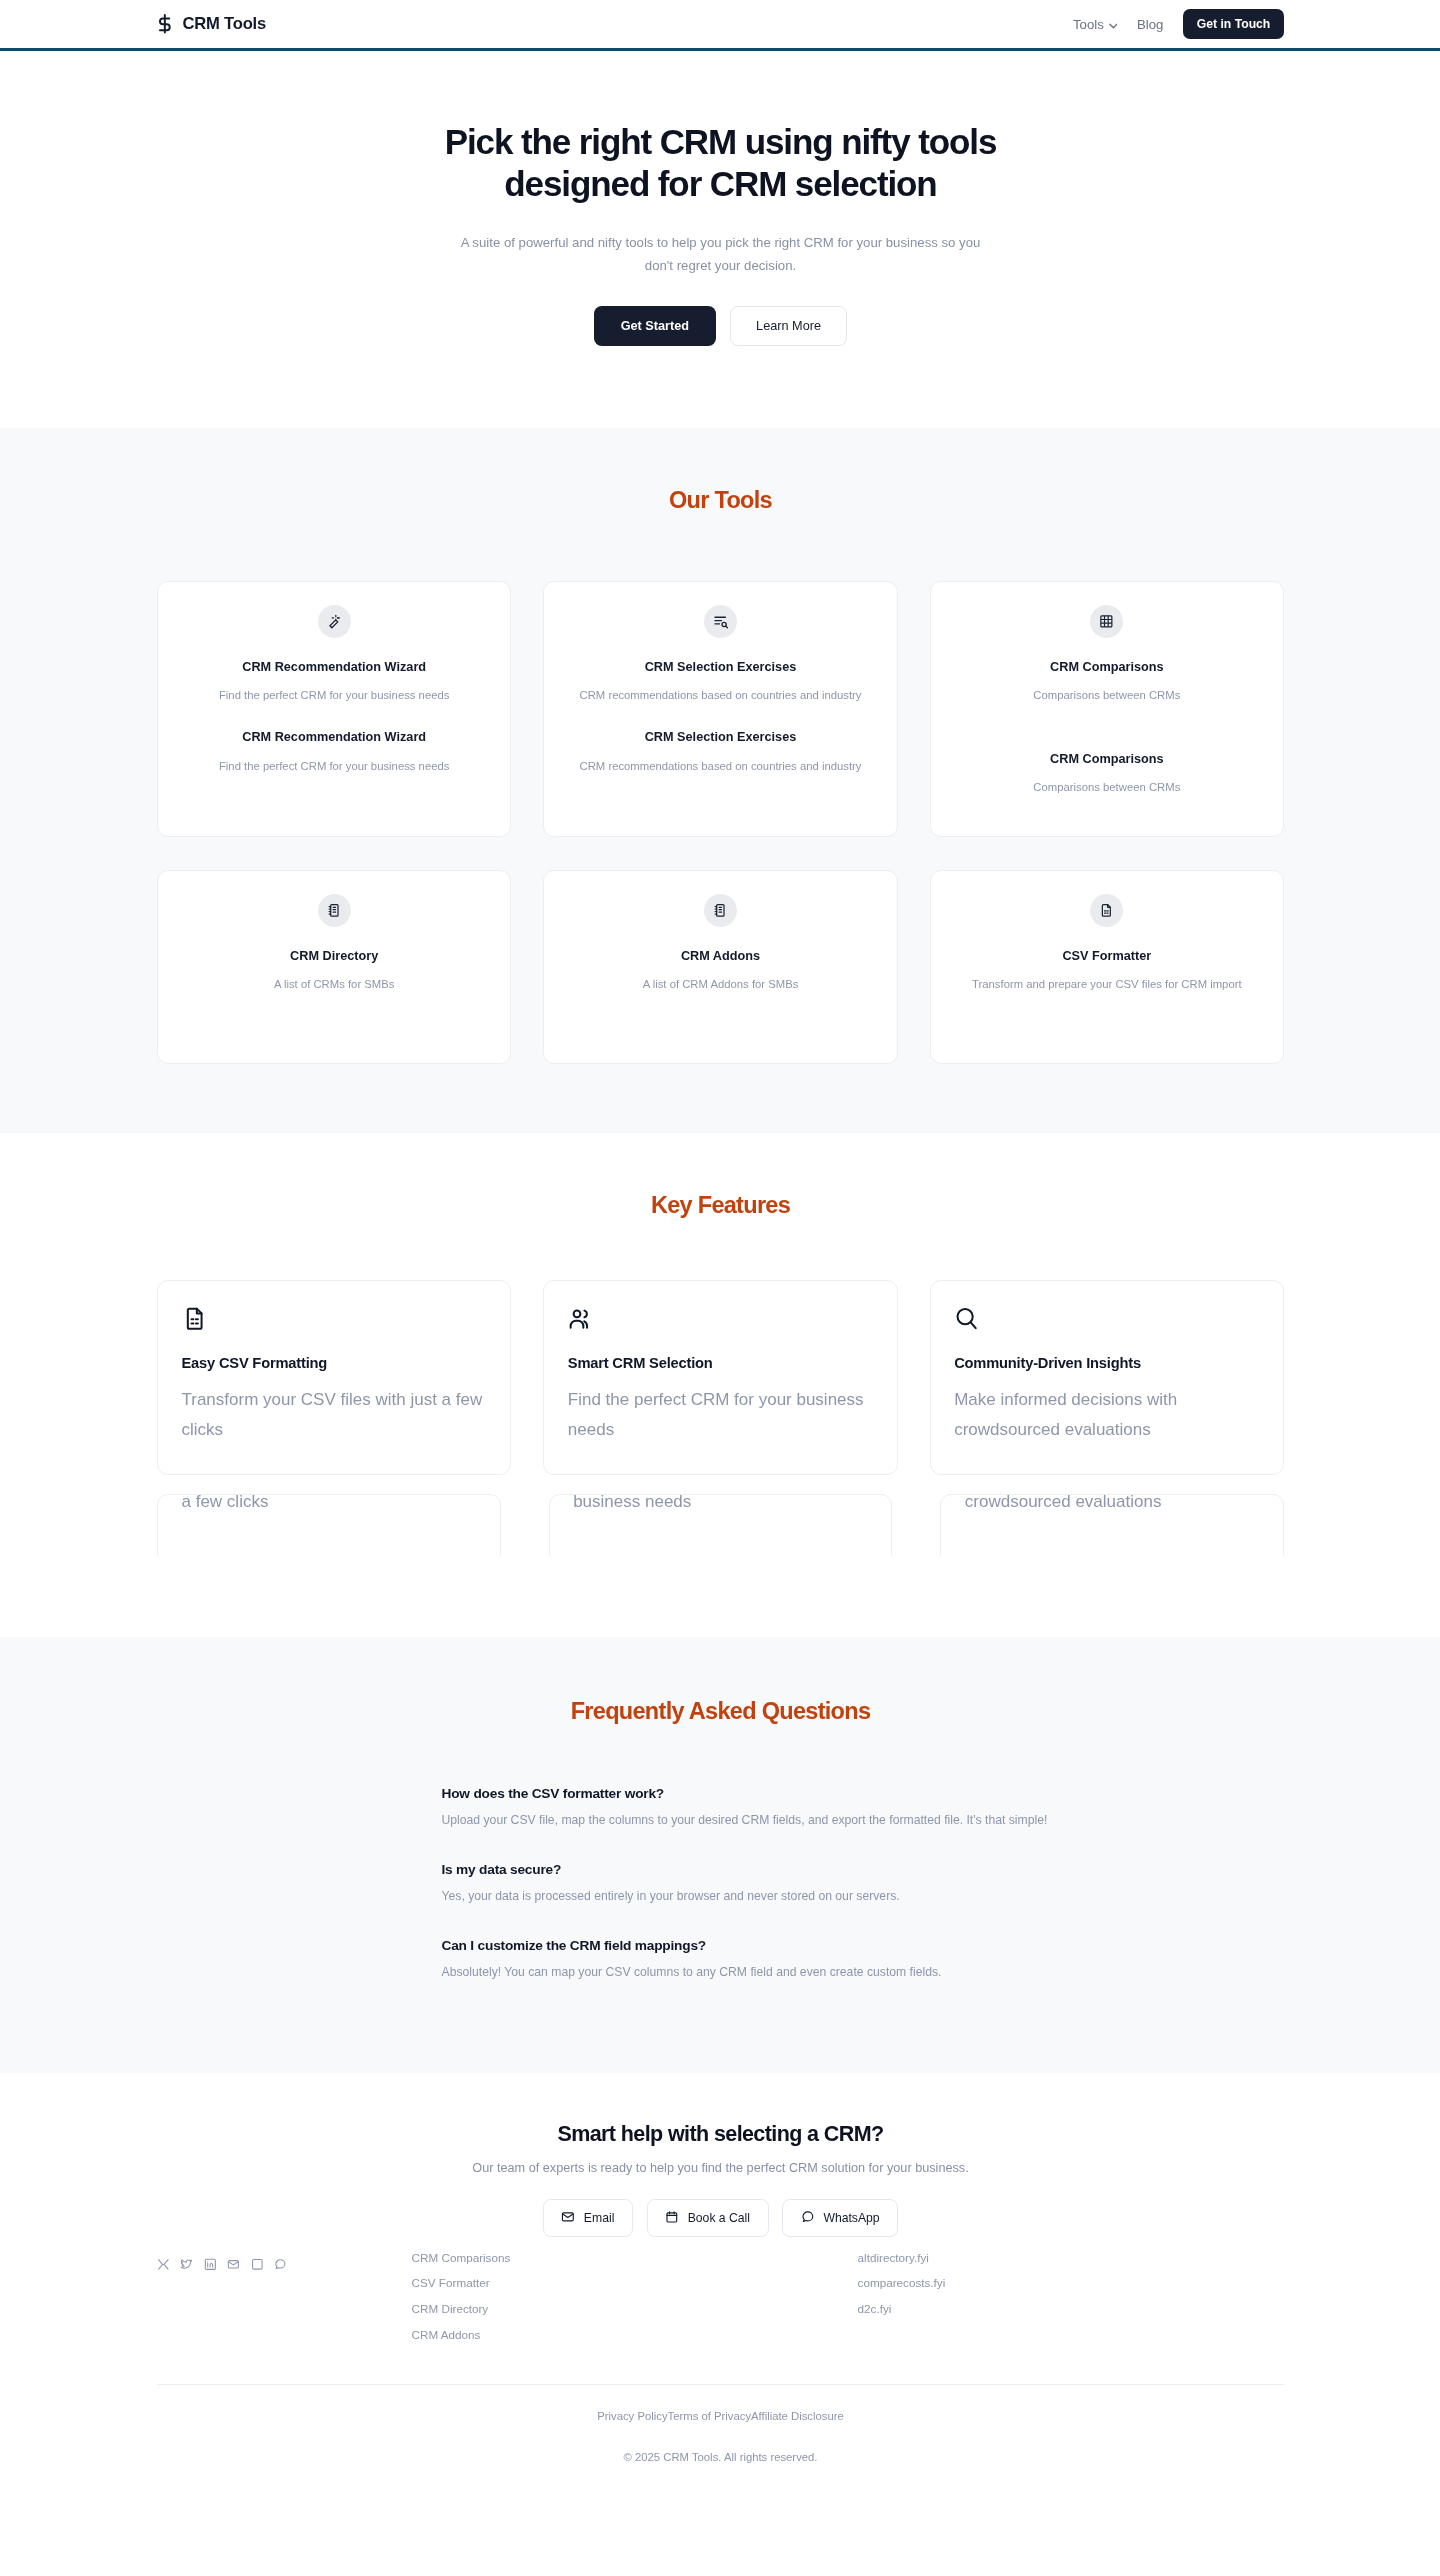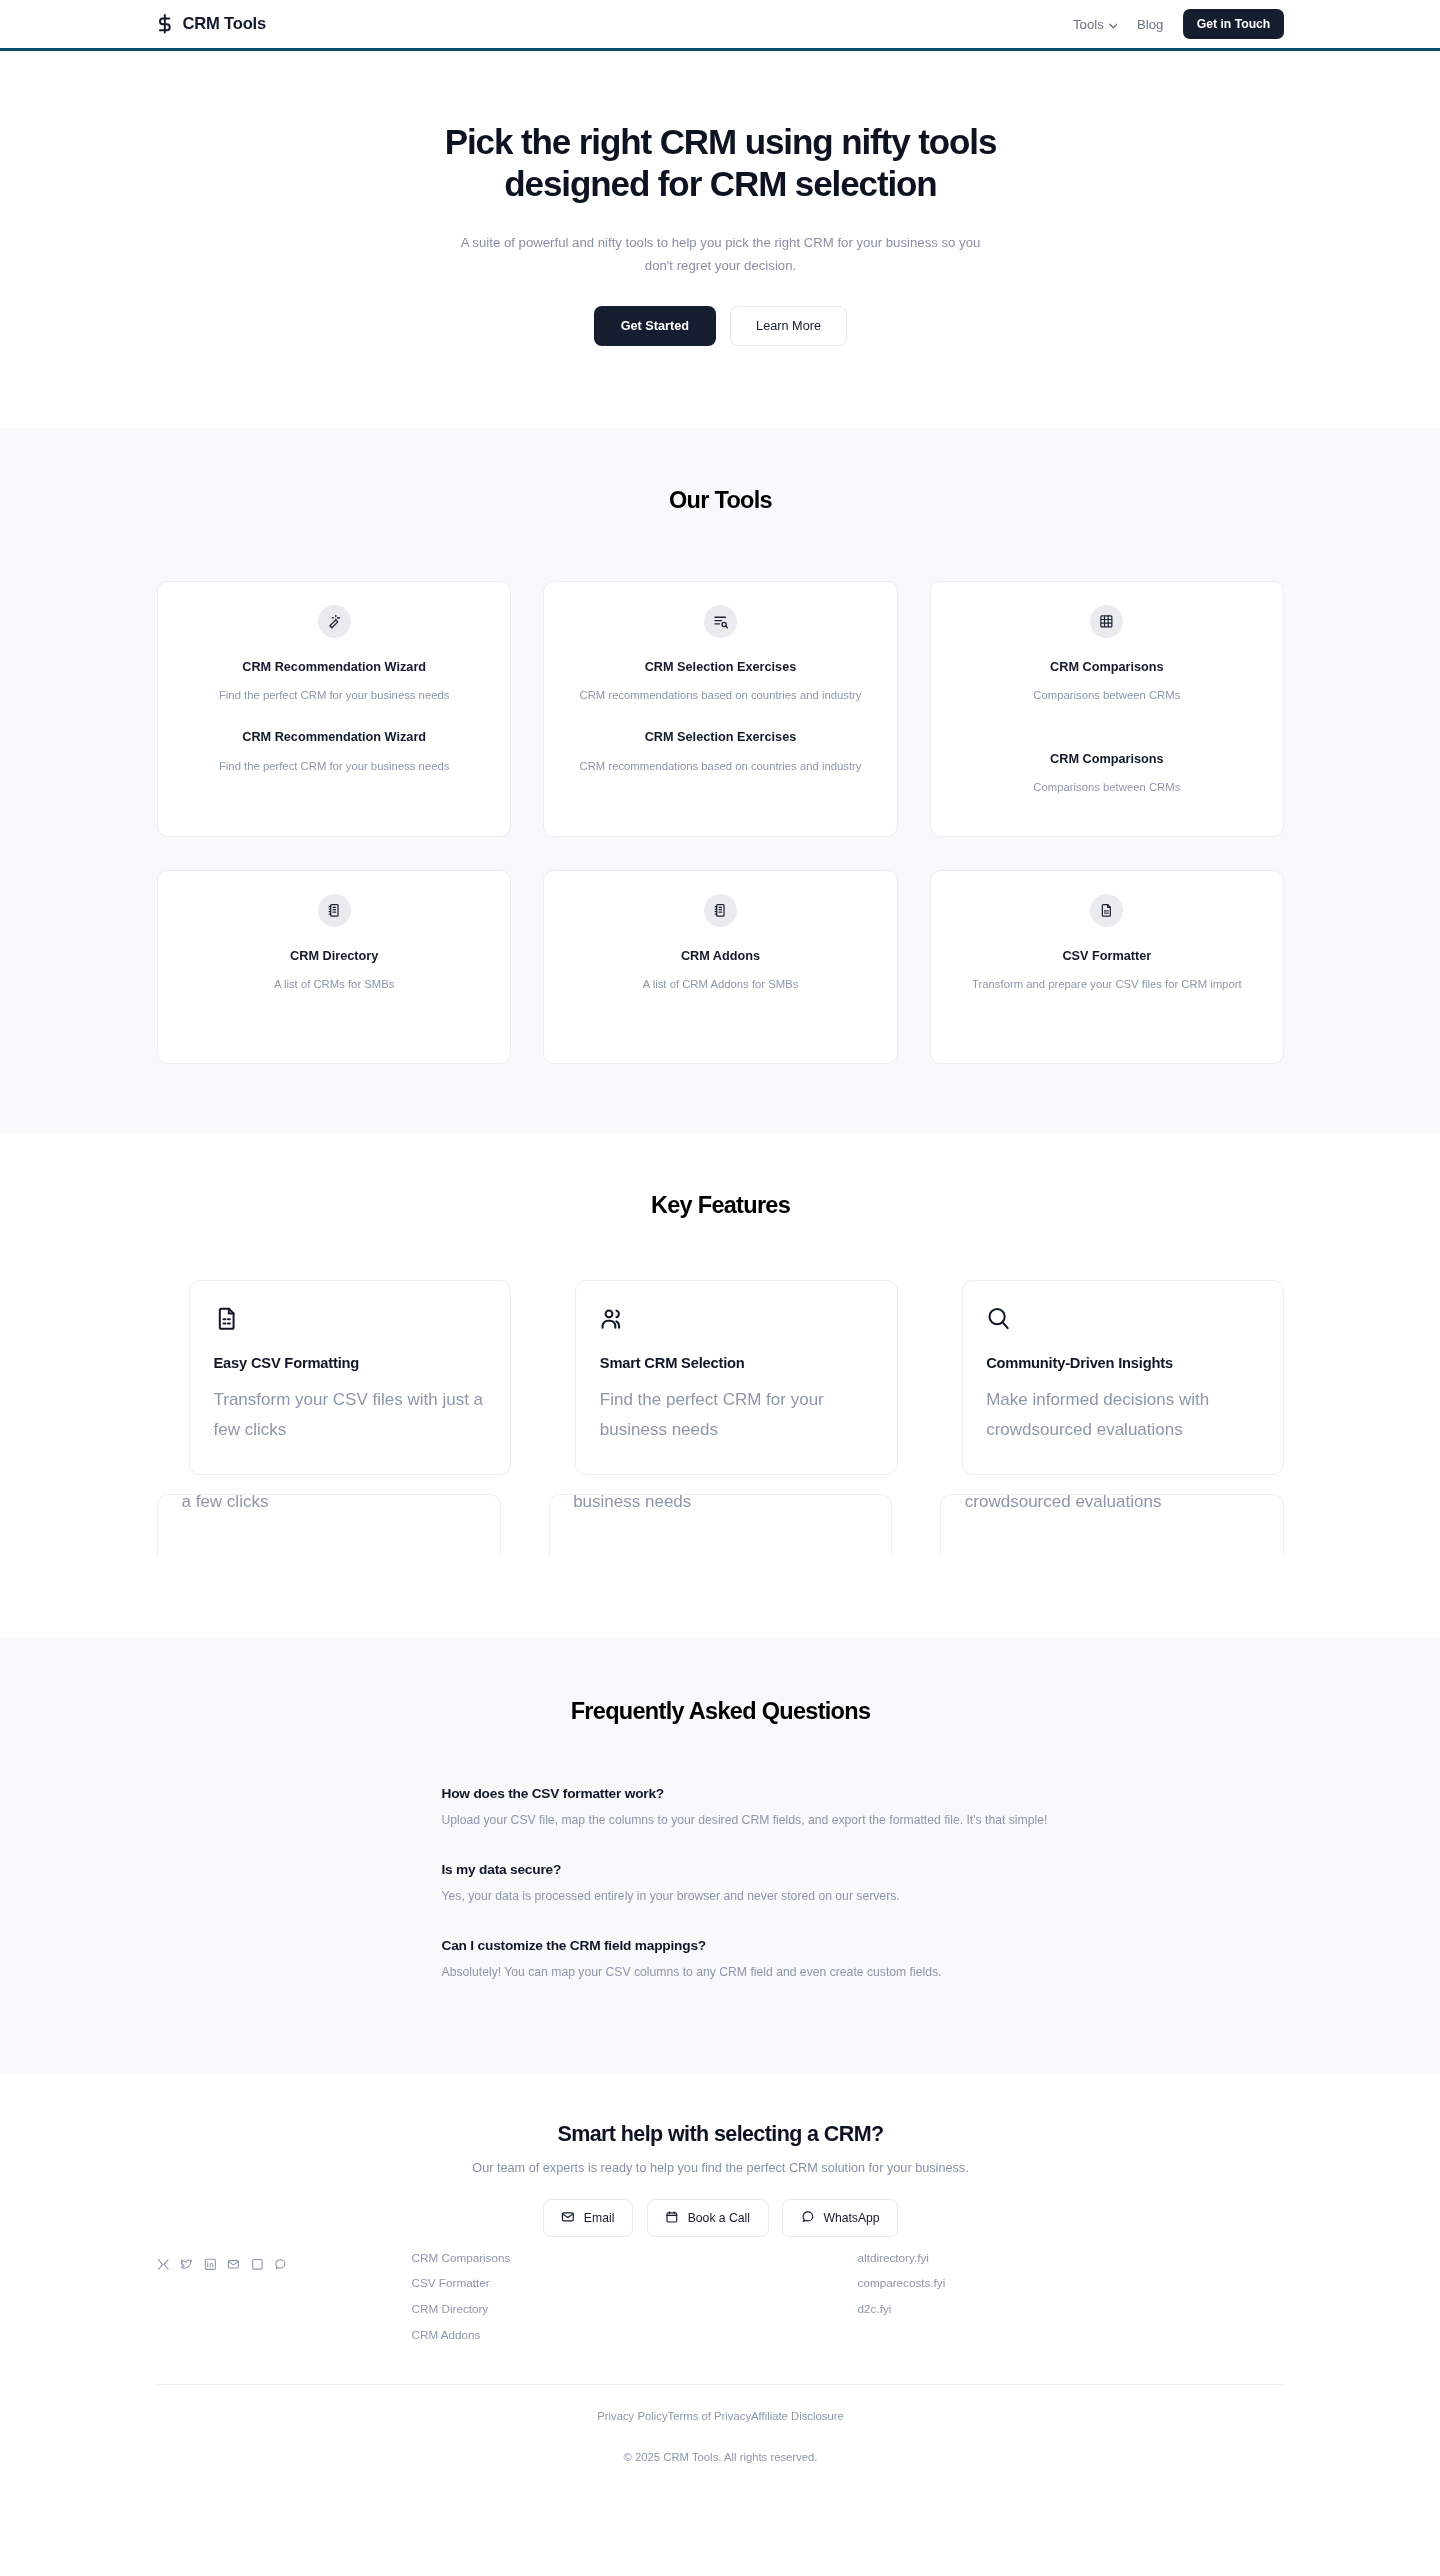--- a/index.html
+++ b/index.html
@@ -58,21 +58,21 @@
     padding:11.7px 25.4px;border-radius:7.8px;border:1px solid #e4e7ec;cursor:pointer;
     font-family:"Liberation Sans",sans-serif;
   }
 
   
   .sec-gray{background:#f7f9fb;}
   .sec-white{background:#ffffff;}
   .wrap{width:1441px;padding:0 157px;margin:0 auto;}
   .sec-title{
     text-align:center;font-size:23.5px;font-weight:800;letter-spacing:-0.7px;
-    color:#000000;
+    color:#c2410c;
   }
 
   
   .tools-sec{padding:59px 0 69px;}
   .tools-sec .sec-title{margin-bottom:67px;}
   .grid3{display:grid;grid-template-columns:repeat(3,1fr);gap:32px;}
   .tool-card{
     background:#fff;border:1px solid #eceef2;border-radius:10.8px;
     padding:23.5px 21.5px 25.4px;text-align:center;cursor:pointer;
     position:relative;overflow:hidden;
@@ -87,21 +87,21 @@
   .tool-name{font-size:12.7px;font-weight:700;color:#131a2b;margin-bottom:12.7px;}
   .tool-desc{font-size:11.3px;line-height:1.62;color:#8e96aa;}
   
   .ghost-block{margin-top:25.4px;}
 
   
   .feat-sec{padding:59px 0 82px;position:relative;}
   .feat-sec .sec-title{margin-bottom:61px;}
   .feat-card{
     background:#fff;border:1px solid #eceef2;border-radius:10.8px;
-    padding:25.4px 23.5px 29px;min-height:174px;position:relative;margin-left:32px;
+    padding:25.4px 23.5px 29px;min-height:174px;position:relative;
   }
   .feat-icon{color:#101828;margin-bottom:19.6px;display:block;}
   .feat-name{font-size:14.7px;font-weight:700;color:#101828;margin-bottom:13.7px;letter-spacing:-0.2px;}
   .feat-desc{font-size:17px;line-height:1.76;color:#8e96aa;}
   
   .feat-ghost-row{
     display:grid;grid-template-columns:repeat(3,1fr);gap:48px;
     margin-top:19.6px;height:61px;overflow:hidden;
   }
   .feat-ghost{

